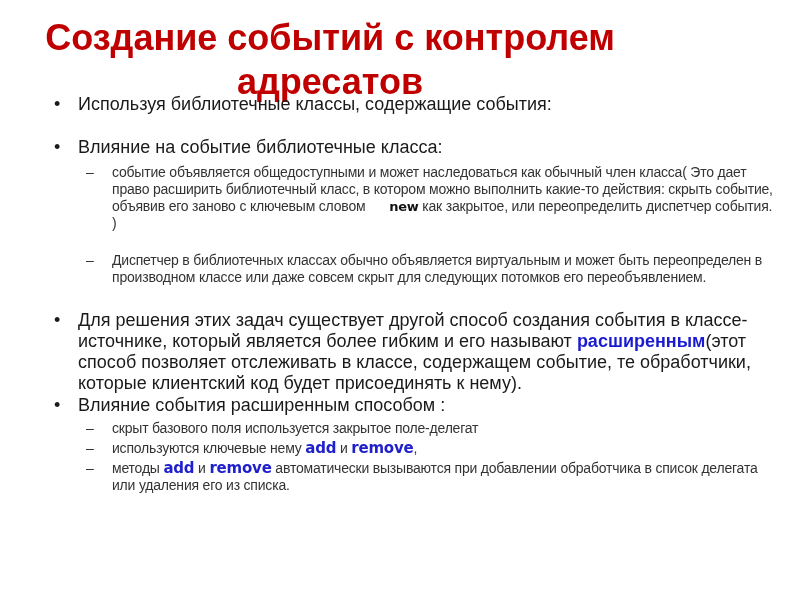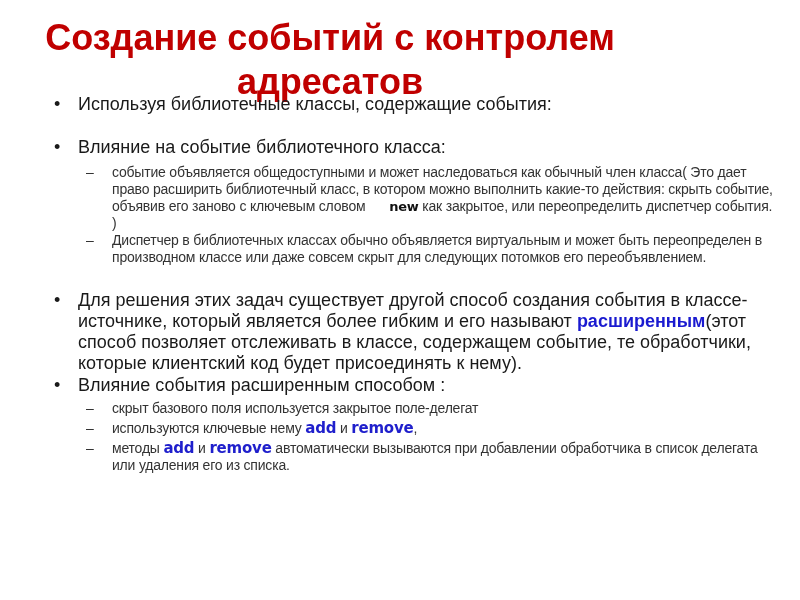--- a/index.html
+++ b/index.html
@@ -18,23 +18,23 @@
 <body>
 
 <div class="title">
   <div>Создание событий с контролем</div>
   <div>адресатов</div>
 </div>
 
 <div class="content">
   <div class="l1">Используя библиотечные классы, содержащие события:</div>
 
-  <div class="l1" style="margin-top:23px">Влияние на событие библиотечного класса:</div>
+  <div class="l1" style="margin-top:23px">Влияние на событие библиотечные класса:</div>
   <div class="l2" style="margin-top:7px"><span>событие объявляется общедоступными и может наследоваться как обычный член класса( Это дает право расширить библиотечный класс, в котором можно выполнить какие-то действия: скрыть событие, объявив его заново с ключевым словом </span><span class="kwd">new</span><span> как закрытое, или переопределить диспетчер события. )</span></div>
-  <div class="l2" style="margin-top:0">Диспетчер в библиотечных классах обычно объявляется виртуальным и может быть переопределен в производном классе или даже совсем скрыт для следующих потомков его переобъявлением.</div>
+  <div class="l2" style="margin-top:20px">Диспетчер в библиотечных классах обычно объявляется виртуальным и может быть переопределен в производном классе или даже совсем скрыт для следующих потомков его переобъявлением.</div>
 
   <div class="l1" style="margin-top:24px;line-height:21px"><span>Для решения этих задач существует другой способ создания события в классе-источнике, который является более гибким и его называют </span><span class="hl">расширенным</span><span>(этот способ позволяет отслеживать в классе, содержащем событие, те обработчики, которые клиентский код будет присоединять к нему).</span></div>
 
   <div class="l1" style="margin-top:1px">Влияние события расширенным способом :</div>
   <div class="l2" style="margin-top:5px">скрыт базового поля используется закрытое поле-делегат</div>
   <div class="l2" style="margin-top:3px"><span>используются ключевые нему </span><span class="kw">add</span><span> и </span><span class="kw">remove</span><span>,</span></div>
   <div class="l2" style="margin-top:3px"><span>методы </span><span class="kw">add</span><span> и </span><span class="kw">remove</span><span> автоматически вызываются при добавлении обработчика в список делегата или удаления его из списка.</span></div>
 </div>
 
 </body></html>

